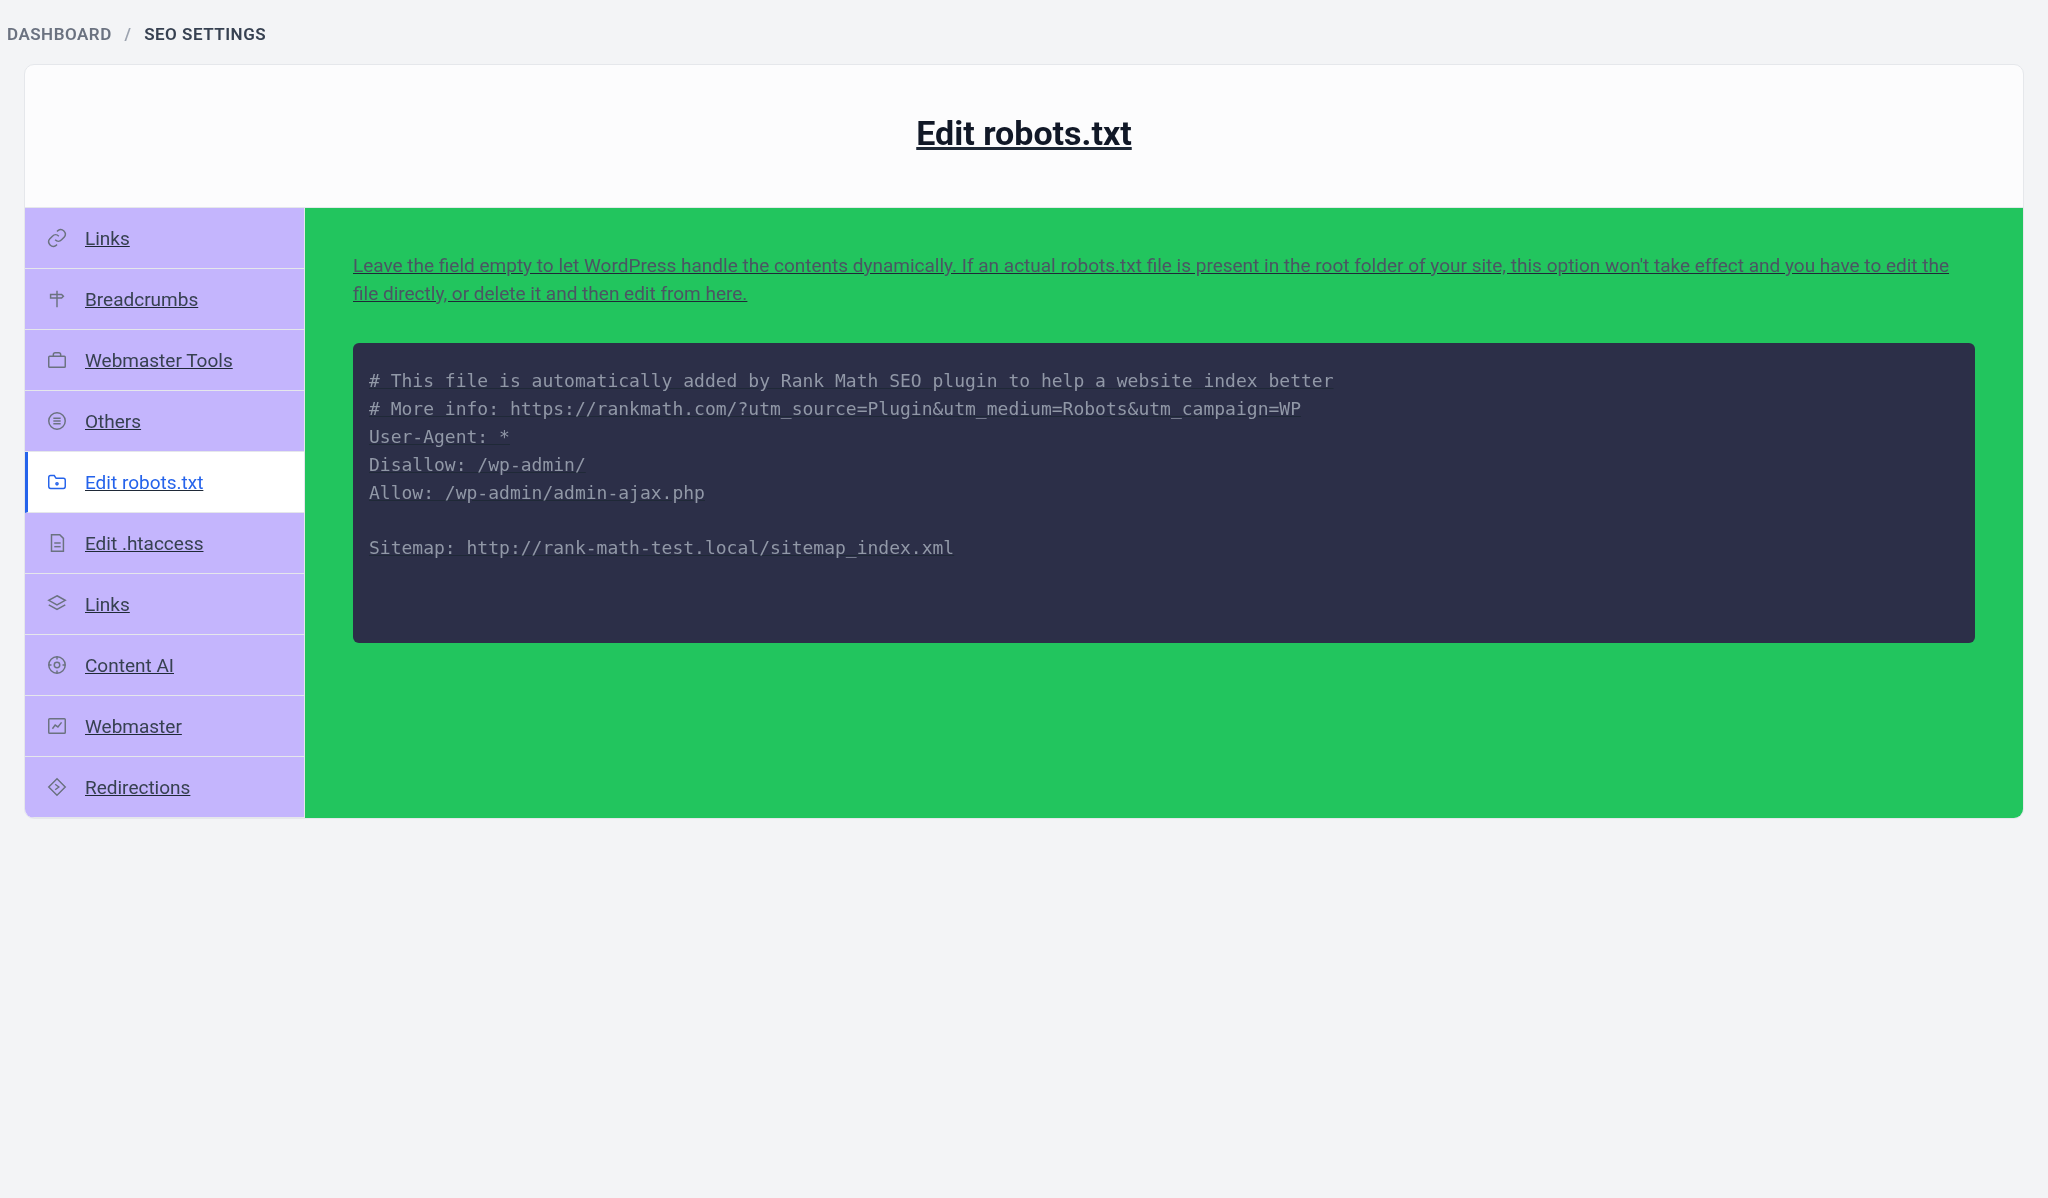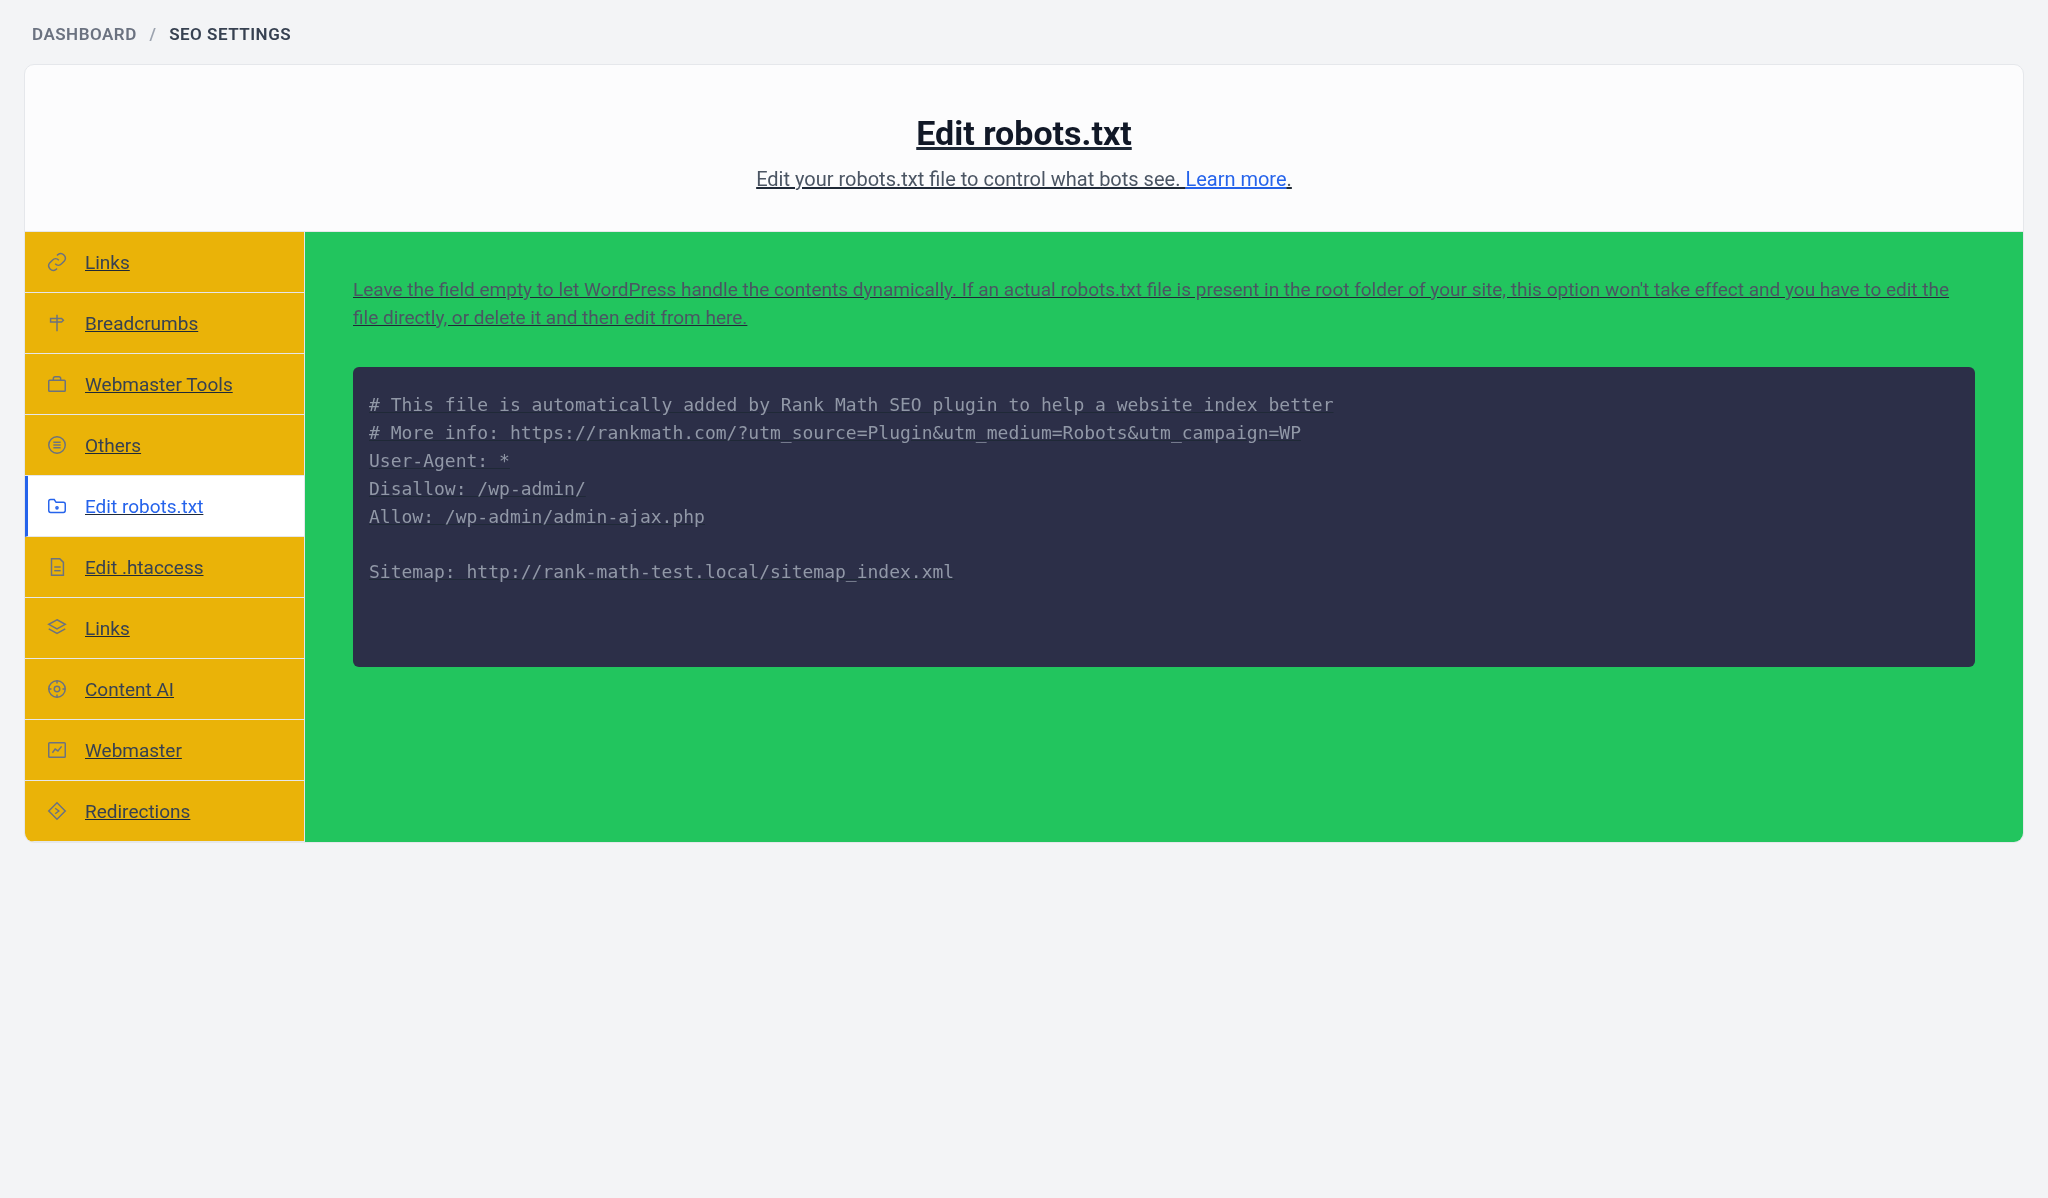--- a/index.html
+++ b/index.html
@@ -7,21 +7,21 @@
       margin: 0;
       padding: 0;
     }
     body {
       font-family: -apple-system, BlinkMacSystemFont, "Segoe UI", Roboto, "Helvetica Neue", Arial, sans-serif;
       background: #f3f4f6;
       color: #1f2937;
       font-size: 16px;
     }
     .breadcrumb {
-      padding: 24px 24px 12px 32px;
+      padding: 24px 24px 12px 7px;
       font-size: 17px;
       font-weight: 600;
       letter-spacing: 0.5px;
     }
     .breadcrumb a {
       color: #6b7280;
       text-decoration: none;
     }
     .breadcrumb .sep {
       color: #9ca3af;
@@ -57,21 +57,21 @@
       color: #2563eb;
       text-decoration: underline;
     }
     .panel-body {
       display: flex;
       min-height: 560px;
     }
     .sidebar {
       width: 280px;
       flex-shrink: 0;
-      background: #eab308;
+      background: #c4b5fd;
       border-right: 1px solid #e5e7eb;
     }
     .sidebar-item {
       display: flex;
       align-items: center;
       gap: 16px;
       padding: 18px 20px;
       border-bottom: 1px solid #e5e7eb;
       cursor: pointer;
       color: #374151;
@@ -129,23 +129,20 @@
 
 <div class="breadcrumb">
   <a href="#">DASHBOARD</a>
   <span class="sep">/</span>
   <span class="current">SEO SETTINGS</span>
 </div>
 
 <div class="panel">
   <div class="panel-header">
     <h1>Edit robots.txt</h1>
-    <div class="subtitle">
-      <span>Edit your robots.txt file to control what bots see. </span><a href="#">Learn more</a><span>.</span>
-    </div>
   </div>
 
   <div class="panel-body">
 
     <div class="sidebar">
 
       <div class="sidebar-item">
         <span class="icon">
           <svg viewBox="0 0 24 24">
               <path d="M10 14a5 5 0 0 0 7 0l3-3a5 5 0 0 0-7-7l-1 1"></path>

